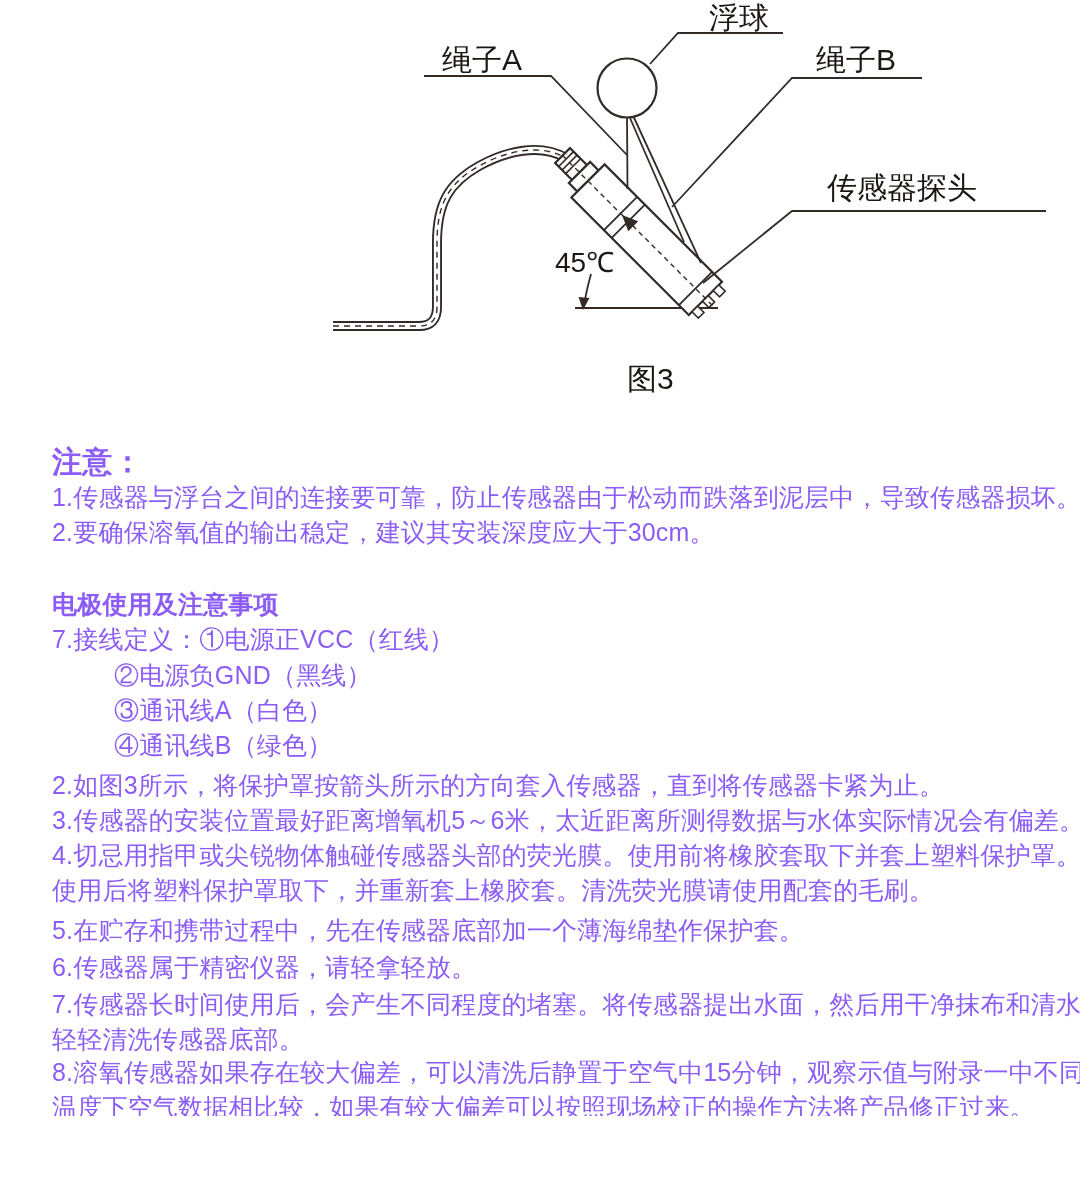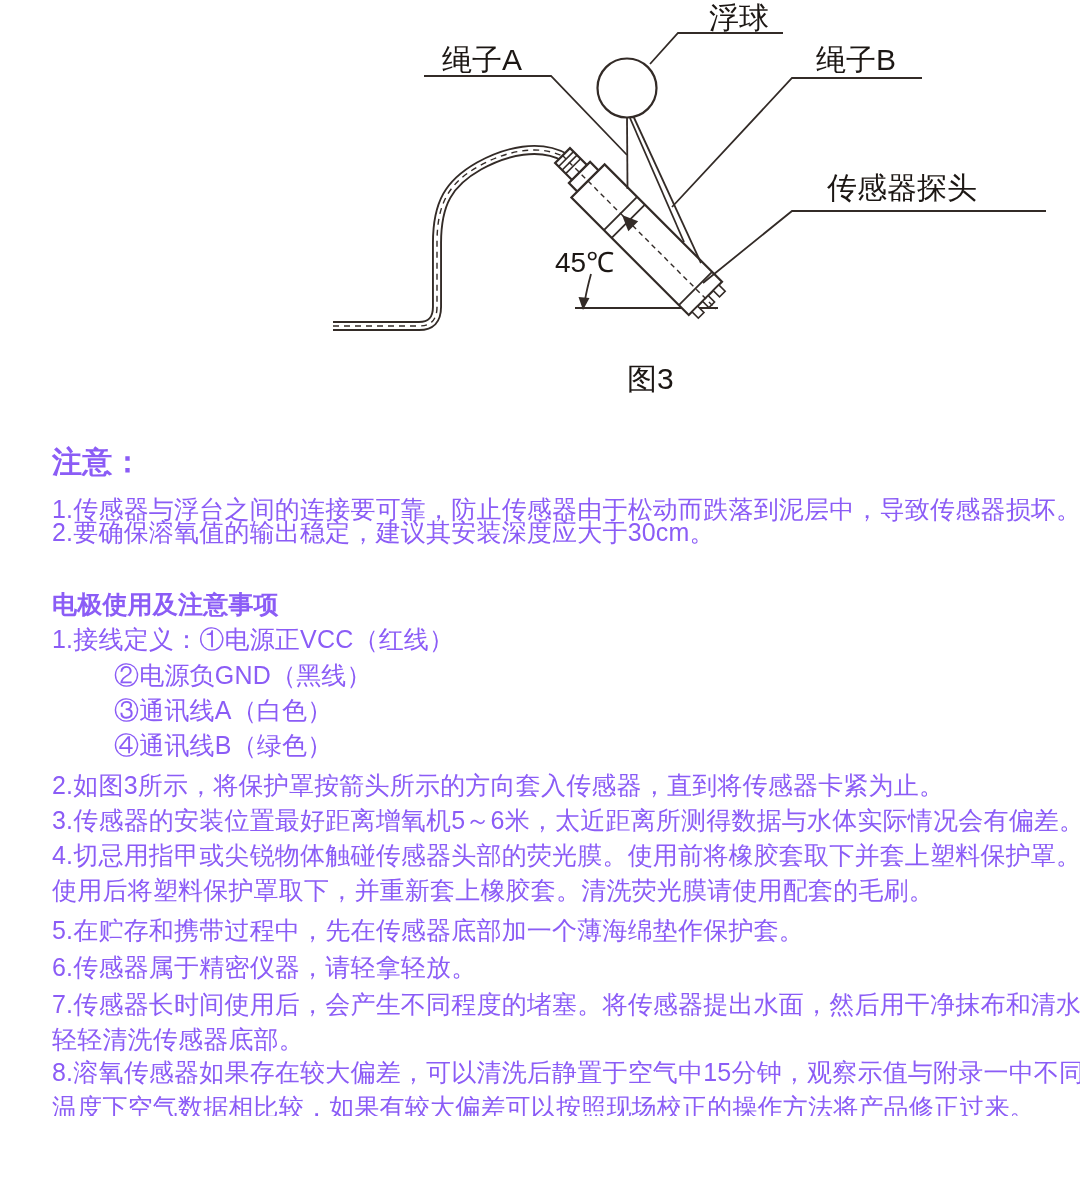--- a/index.html
+++ b/index.html
@@ -94,26 +94,26 @@
     <text class="svg-label" x="709" y="28">浮球</text>
     <text class="svg-label" x="442" y="70">绳子A</text>
     <text class="svg-label" x="816" y="70">绳子B</text>
     <text class="svg-label" x="827" y="198">传感器探头</text>
     <text class="svg-label small" x="555" y="272">45℃</text>
     <text class="svg-label" x="627" y="389">图3</text>
   </svg>
 
   <div class="txt title" style="top:443px;">注意：</div>
 
-  <div class="txt" style="top:494px;">1.传感器与浮台之间的连接要可靠，防止传感器由于松动而跌落到泥层中，导致传感器损坏。</div>
+  <div class="txt" style="top:482px;">1.传感器与浮台之间的连接要可靠，防止传感器由于松动而跌落到泥层中，导致传感器损坏。</div>
   <div class="txt" style="top:517px;">2.要确保溶氧值的输出稳定，建议其安装深度应大于30cm。</div>
 
   <div class="txt subtitle" style="top:589px;">电极使用及注意事项</div>
 
-  <div class="txt" style="top:624px;">1.接线定义：①电源正VCC（红线）</div>
+  <div class="txt" style="top:624px;">7.接线定义：①电源正VCC（红线）</div>
   <div class="txt indent" style="top:695px;">③通讯线A（白色）</div>
   <div class="txt indent" style="top:660px;">②电源负GND（黑线）</div>
   <div class="txt indent" style="top:730px;">④通讯线B（绿色）</div>
 
   <div class="txt" style="top:770px;">2.如图3所示，将保护罩按箭头所示的方向套入传感器，直到将传感器卡紧为止。</div>
   <div class="txt" style="top:805px;">3.传感器的安装位置最好距离增氧机5～6米，太近距离所测得数据与水体实际情况会有偏差。</div>
   <div class="txt" style="top:840px;">4.切忌用指甲或尖锐物体触碰传感器头部的荧光膜。使用前将橡胶套取下并套上塑料保护罩。</div>
   <div class="txt" style="top:875px;">使用后将塑料保护罩取下，并重新套上橡胶套。清洗荧光膜请使用配套的毛刷。</div>
   <div class="txt" style="top:915px;">5.在贮存和携带过程中，先在传感器底部加一个薄海绵垫作保护套。</div>
   <div class="txt" style="top:952px;">6.传感器属于精密仪器，请轻拿轻放。</div>

